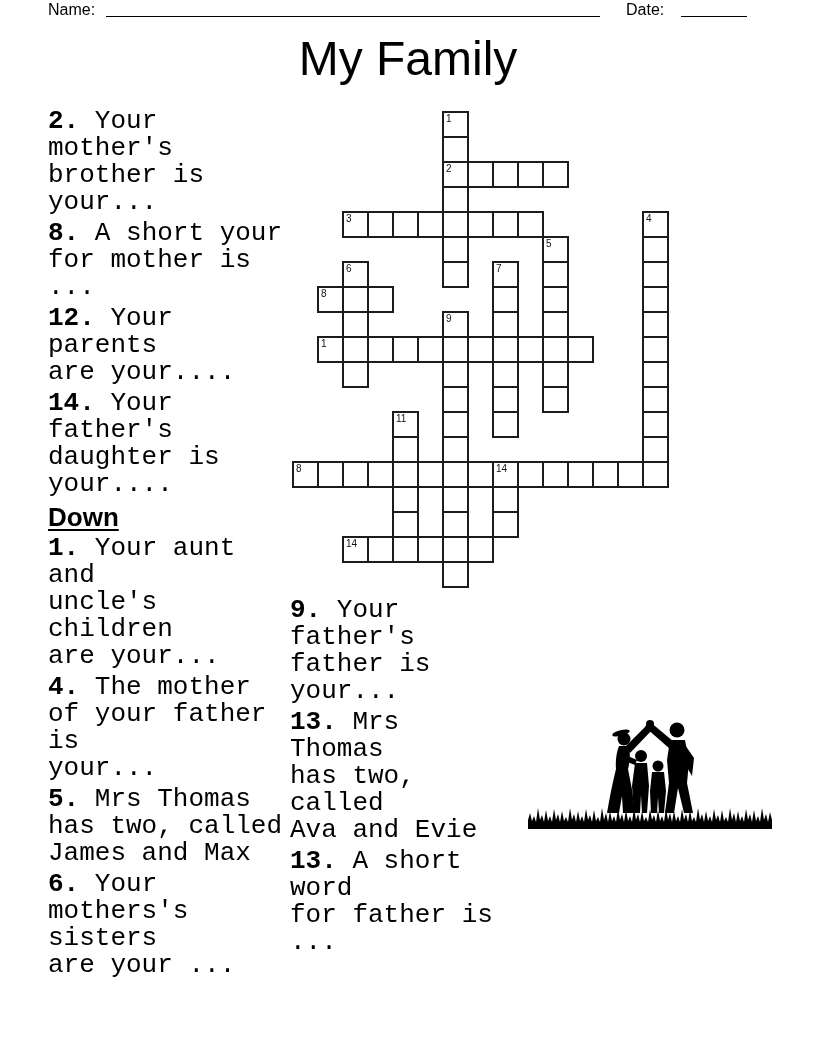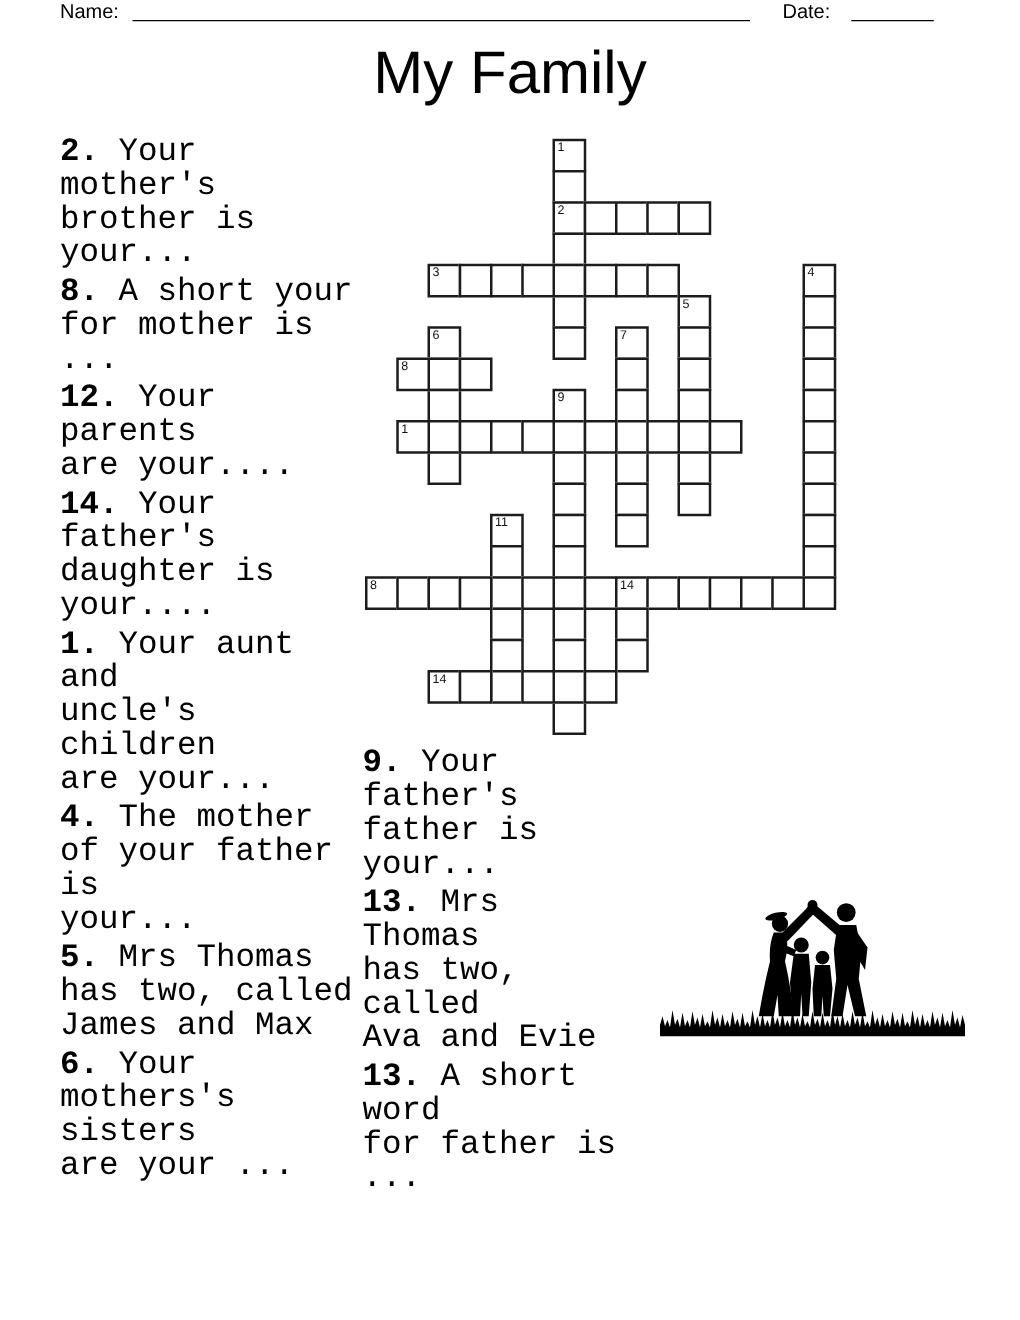--- a/index.html
+++ b/index.html
@@ -182,20 +182,21 @@
     <div id="across-list">
         <div class="clue"><span class="clue-num">2.</span><span class="clue-text"> Your mother's
 brother is your...</span></div>
         <div class="clue"><span class="clue-num">8.</span><span class="clue-text"> A short your
 for mother is ...</span></div>
         <div class="clue"><span class="clue-num">12.</span><span class="clue-text"> Your parents
 are your....</span></div>
         <div class="clue"><span class="clue-num">14.</span><span class="clue-text"> Your father's
 daughter is your....</span></div>
       </div>
+    <h2 class="clue-head">Down</h2>
     <div id="down-list-1">
         <div class="clue"><span class="clue-num">1.</span><span class="clue-text"> Your aunt and
 uncle's children
 are your...</span></div>
         <div class="clue"><span class="clue-num">4.</span><span class="clue-text"> The mother
 of your father is
 your...</span></div>
         <div class="clue"><span class="clue-num">5.</span><span class="clue-text"> Mrs Thomas
 has two, called
 James and Max</span></div>

